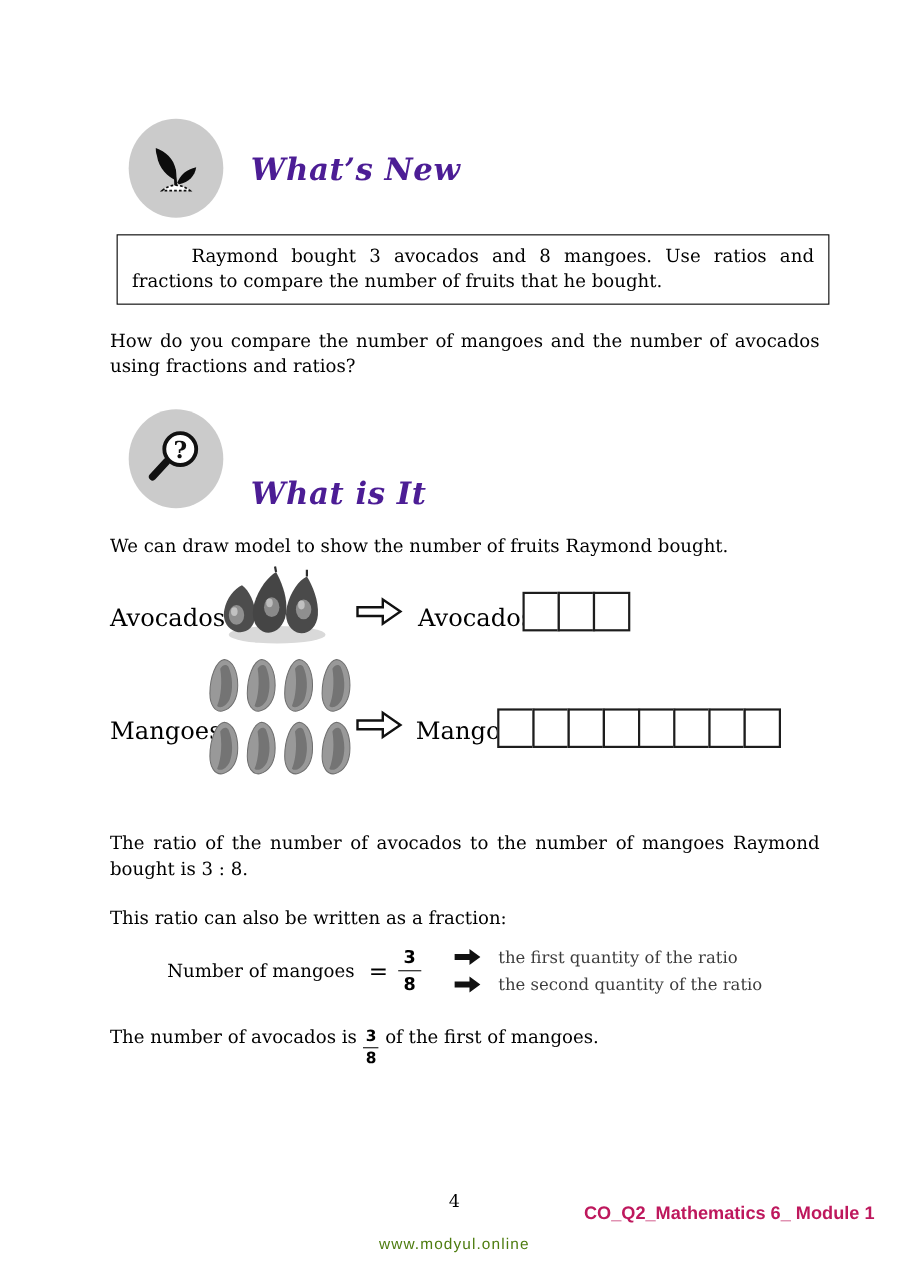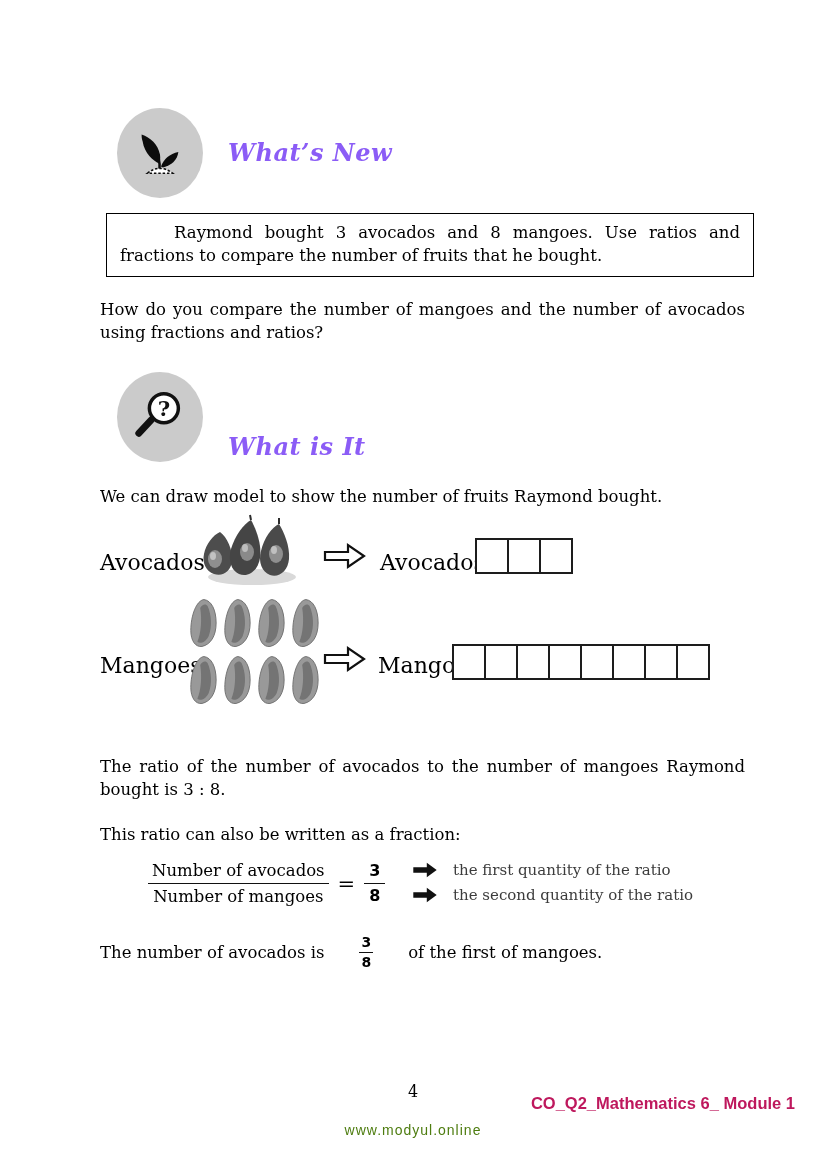--- a/index.html
+++ b/index.html
@@ -15,21 +15,21 @@
 
   
   .icon-circle {
     width: 86px; height: 90px; border-radius: 50%;
     background: #cbcbcb;
     display: flex; align-items: center; justify-content: center;
   }
   .section-heading {
     font-family: "DejaVu Serif", serif;
     font-weight: bold; font-style: italic;
-    font-size: 24px; letter-spacing: 0.5px; color: #8b5cf6;
+    font-size: 28px; letter-spacing: 0.5px; color: #4c1d95;
   }
 
   
   .problem-box {
     left: 106px; top: 213px; width: 648px; height: 64px;
     border: 1.4px solid #000;
     padding: 7px 13px 0 13px;
   }
   .problem-box p {
     font-size: 16.5px; line-height: 23px;
@@ -63,21 +63,21 @@
   .frac-label { font-size: 16.5px; line-height: 25px; padding: 0 4px; }
   .eq-sign { font-size: 21px; margin: 0 9px; }
   .frac-digit {
     font-family: "DejaVu Sans", sans-serif;
     font-weight: bold; font-size: 16px; line-height: 24px; padding: 0 5px;
   }
   .note-row { display: flex; align-items: center; margin-bottom: 7px; }
   .note-row svg { margin-right: 13px; }
   .note-text { font-size: 15px; color: #3c3c3c; }
 
-  .conclusion { display: flex; align-items: center; font-size: 16.5px; gap: 29px; }
+  .conclusion { display: flex; align-items: flex-start; font-size: 16.5px; }
   .inline-frac { display: inline-flex; flex-direction: column; align-items: center; margin: 0 6px; }
   .inline-frac b {
     font-family: "DejaVu Sans", sans-serif;
     font-size: 14px; line-height: 19px; padding: 0 2px;
   }
   .inline-frac b:first-child { border-bottom: 1.7px solid #111; }
 
   
   .page-number { left: 0; top: 1082px; width: 826px; text-align: center; font-size: 16px; }
   .module-label {
@@ -229,21 +229,20 @@
     <span class="cell"></span>
     <span class="cell"></span>
   </div>
 
 <p class="abs body-par" style="left:100px; top:756px; width:645px;">The ratio of the number of avocados to the number of mangoes Raymond bought is 3 : 8.</p>
 
 <p class="abs body-par" style="left:100px; top:824px; width:660px; text-align:left;">This ratio can also be written as a fraction:</p>
 
 <div class="abs frac-eq" style="left:148px; top:858px;">
   <span class="frac">
-    <span class="frac-label num">Number of avocados</span>
     <span class="frac-label">Number of mangoes</span>
   </span>
   <span class="eq-sign">=</span>
   <span class="frac">
     <span class="frac-digit num">3</span>
     <span class="frac-digit">8</span>
   </span>
 </div>
 
 <div class="abs" style="left:410px; top:861px;">

